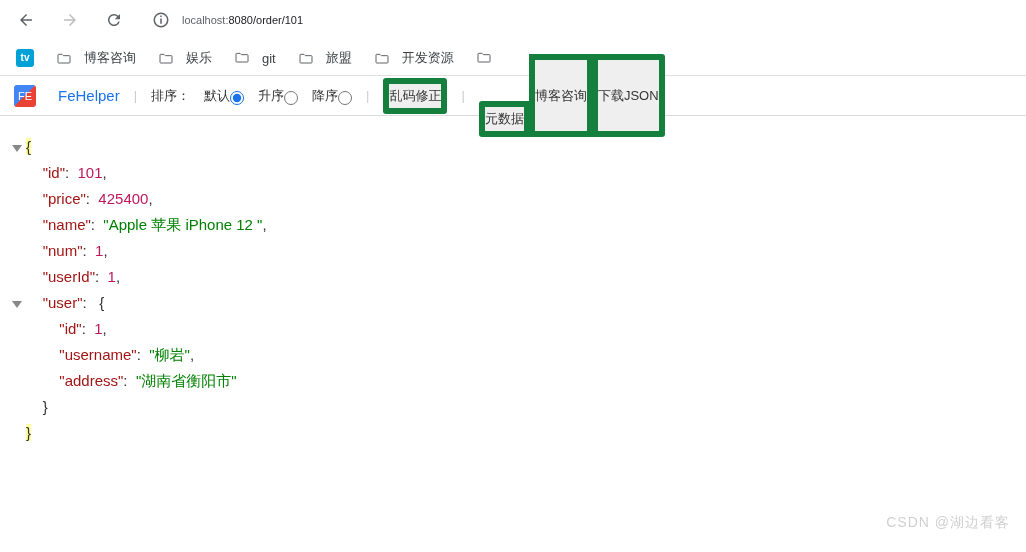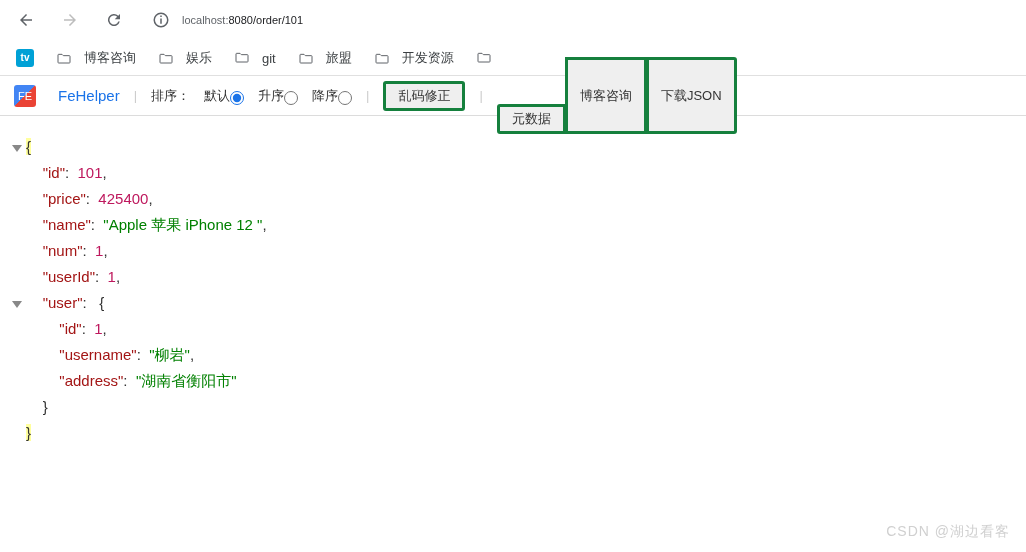--- a/index.html
+++ b/index.html
@@ -21,39 +21,39 @@
 .bm .folder-ico { width:16px; height:16px; }
 .bili-ico { width:18px; height:18px; background:#00a1d6; border-radius:3px; display:flex; align-items:center; justify-content:center; color:#fff; font-size:10px; font-weight:bold; }
 
 
 .tb { height:40px; display:flex; align-items:center; padding:0 14px; gap:14px; border-bottom:1px solid #dcdcdc; background:#fff; font-size:13px; color:#333; }
 .fe-logo { width:22px; height:22px; background:linear-gradient(135deg,#4285f4 50%,#ea4335 50%); border-radius:3px; display:flex; align-items:center; justify-content:center; color:#fff; font-size:11px; font-weight:normal; }
 .fe-name { color:#1a73e8; font-weight:normal; font-size:15px;margin-left:8px; }
 .sep { color:#ccc; }
 .tb label { display:flex; align-items:flex-end; }
 .tb input[type=radio] { width:14px; height:14px; accent-color:#1a73e8; }
-.tb-btn { border:3px solid #15803d; background:#efefef; padding:3px 12px; border-radius:3px; font-size:13px; color:#333; }
+.tb-btn { border:6px solid #15803d; background:#efefef; padding:3px 0; border-radius:3px; font-size:13px; color:#333; }
 .tb .group { display:flex; gap:0; }
 .tb .group .tb-btn { border-radius:0; margin-left:-1px; }
 .tb .group .tb-btn:first-child { border-radius:3px 0 0 3px; margin-left:0;margin-top:47px; }
 .tb .group .tb-btn:last-child { border-radius:0 3px 3px 0; }
 
 
 .json { padding:18px 8px; font-family:Consolas,Monaco,monospace; font-size:15px; line-height:26px; color:#333; }
 .json .row { display:flex; align-items:flex-start; }
 .json .gutter { width:18px; text-align:center; color:#bbb; user-select:none; flex-shrink:0; }
 .json .line { white-space:pre; }
 .json .tri { display:inline-block; width:0; height:0; border-left:5px solid transparent; border-right:5px solid transparent; border-top:7px solid #888; margin-top:6px; }
 .json .hl { background:#ffff9e; }
 .k-key { color:#a31515; }
 .k-num { color:#be185d; }
 .k-str { color:#008000; }
 .k-pun { color:#333; }
 
-.watermark { position:absolute; bottom:11px; right:16px; color:#d0d0d0; font-size:14px; letter-spacing:1px; }
+.watermark { position:absolute; bottom:20px; right:16px; color:#d0d0d0; font-size:14px; letter-spacing:1px; }
 
 .folder-svg { fill:none; stroke:#5f6368; stroke-width:1.5; }
 </style>
 </head>
 <body>
 
 <div class="nav-row">
   <button class="nav-btn">
     <svg viewBox="0 0 24 24">
         <path d="M20 11H7.8l5.6-5.6L12 4l-8 8 8 8 1.4-1.4L7.8 13H20z" fill="currentColor"></path>

